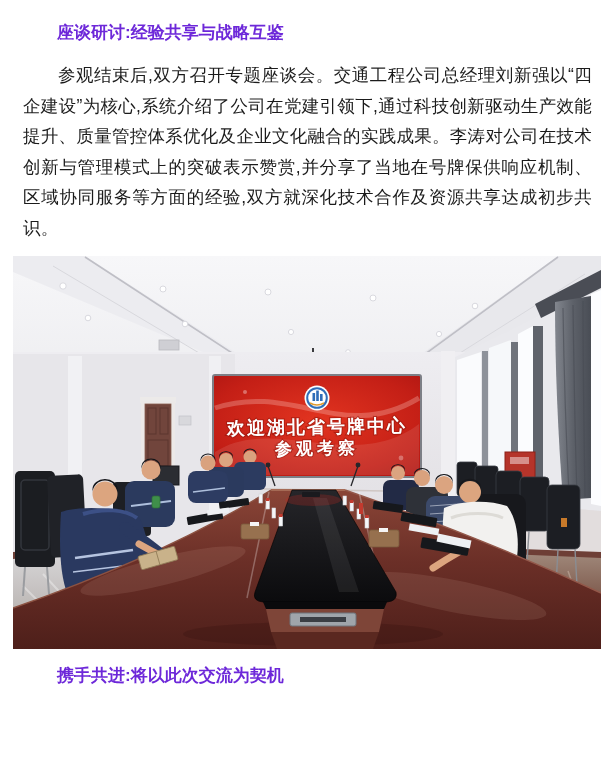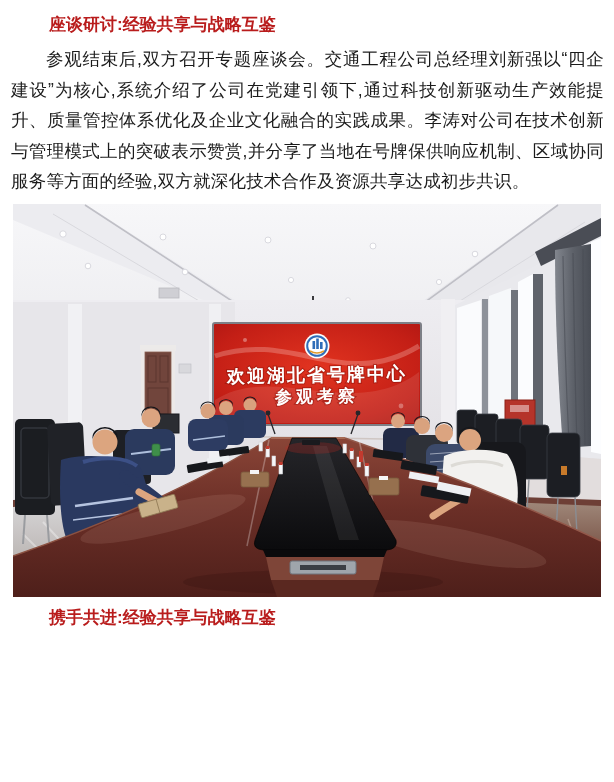--- a/index.html
+++ b/index.html
@@ -3,26 +3,26 @@
 <meta charset="utf-8">
 <style>
   html,body{margin:0;padding:0;background:#ffffff;}
   body{
     width:614px;height:782px;overflow:hidden;
     font-family:"Liberation Sans","DejaVu Sans",sans-serif;
     -webkit-font-smoothing:antialiased;
   }
   .article{padding:6px 10px 0 11px;}
   .sec-heading{
-    font-size:17px;font-weight:bold;color:#b91c1c;
-    line-height:30px;text-indent:2em;margin:4px;
+    font-size:17px;font-weight:bold;color:#6d28d9;
+    line-height:30px;text-indent:2em;margin:12px;
   }
   .sec-paragraph{
     font-size:17.5px;color:#1b1b1b;line-height:30.6px;
-    text-align:justify;text-indent:2em;margin:0;
+    text-align:justify;text-indent:2em;margin:12px;
     letter-spacing:0.2px;
   }
   figure.photo{margin:7px 0 6px 2px;padding:0;width:588px;height:393px;line-height:0;}
   svg{display:block;}
   .screen-txt{
     font-family:"DejaVu Sans","Liberation Sans",sans-serif;
     font-weight:bold;fill:#ffffff;
     paint-order:stroke;stroke:rgba(140,18,10,0.55);stroke-width:2px;
   }
 </style>
@@ -339,15 +339,15 @@
           <line x1="262" y1="230" x2="255" y2="210"></line>
             <line x1="338" y1="230" x2="345" y2="210"></line>
           <circle cx="255" cy="209" r="1.8" fill="#26262a"></circle>
             <circle cx="345" cy="209" r="1.8" fill="#26262a"></circle>
         </g>
         <rect x="289" y="236" width="18" height="5" rx="1" fill="#1a1a1e"></rect>
       </g>
     </svg>
   </figure>
 
-  <div class="sec-heading">携手共进:经验共享与战略互鉴</div>
+  <div class="sec-heading">携手共进:将以此次交流为契机</div>
 
 </div>
 
 </body></html>

